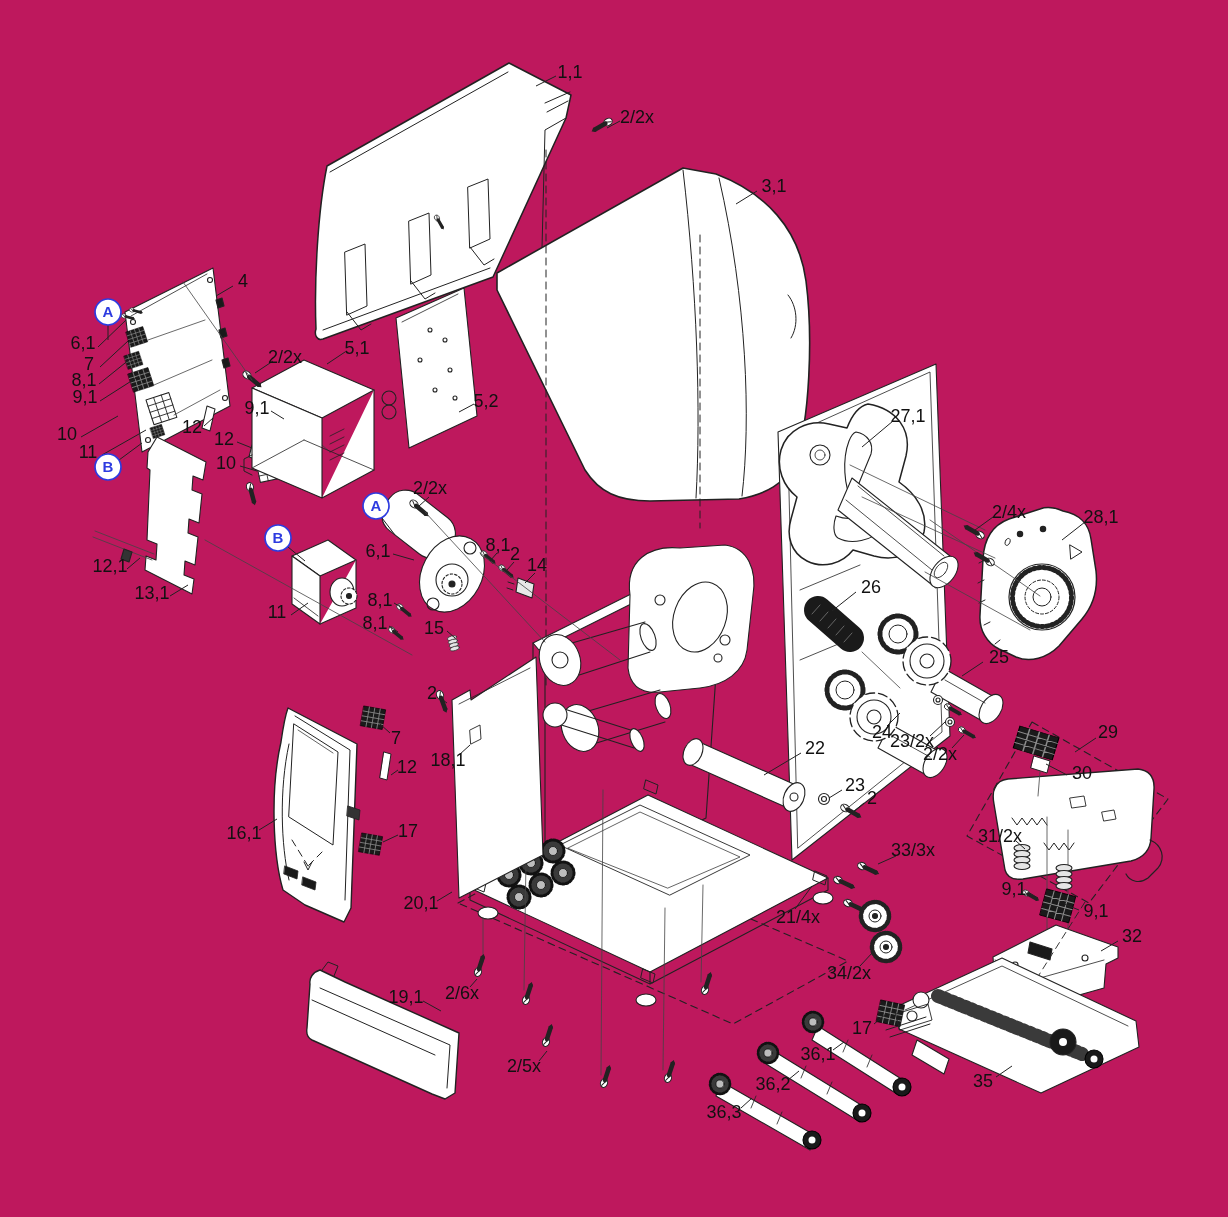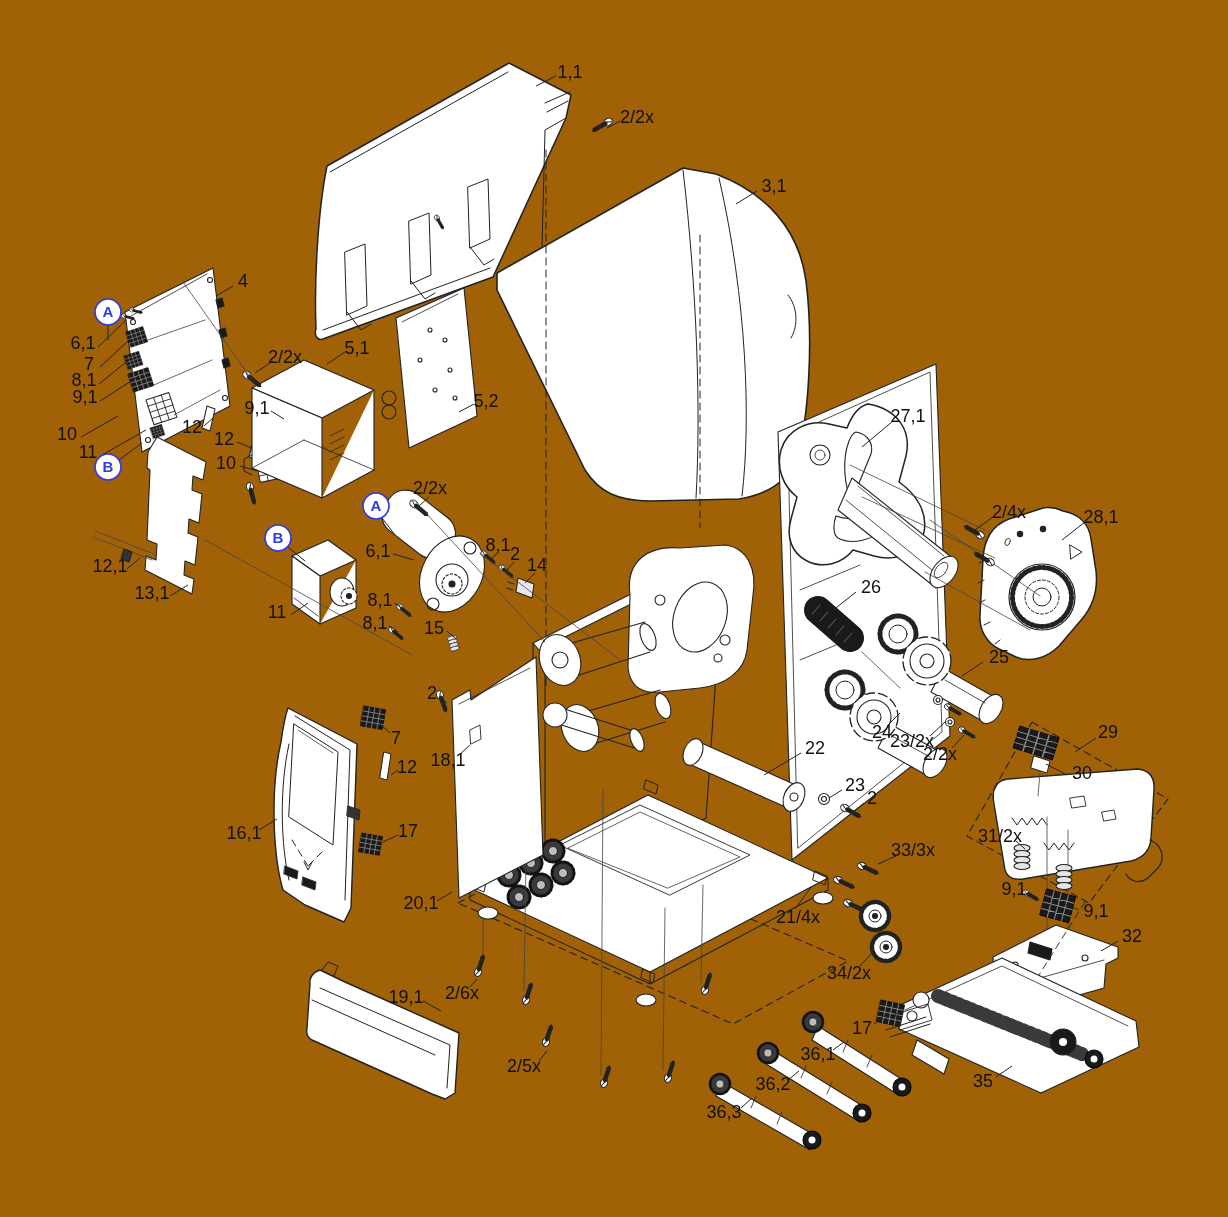--- a/index.html
+++ b/index.html
@@ -1,16 +1,16 @@
 <!DOCTYPE html>
 <html><head>
 <meta charset="utf-8">
 <style>
   html,body{margin:0;padding:0;background:#fff;}
-  .stage{position:relative;width:1228px;height:1217px;background:#a16207;overflow:hidden;}
+  .stage{position:relative;width:1228px;height:1217px;background:#be185d;overflow:hidden;}
   svg{display:block;}
   #labels-layer text{font:18px "Liberation Sans", sans-serif;fill:#111;text-anchor:middle;dominant-baseline:middle;}
   #labels-layer .leader{stroke:#222;stroke-width:1;}
   #labels-layer .callout-circle{fill:#fff;stroke:#2d3be0;stroke-width:1.7;}
   #labels-layer .callout-text{fill:#2d3be0;font-size:15px;font-weight:bold;}
   .dash{stroke-dasharray:7,5;}
   .thin{stroke-width:.8;stroke:#444;}
 </style>
 </head>
 <body>

